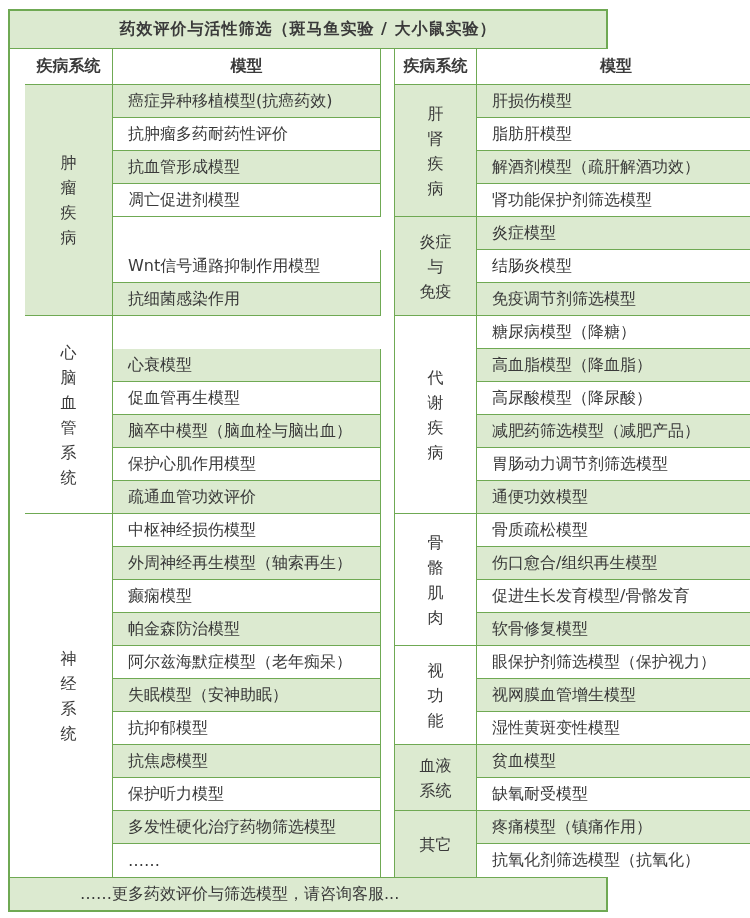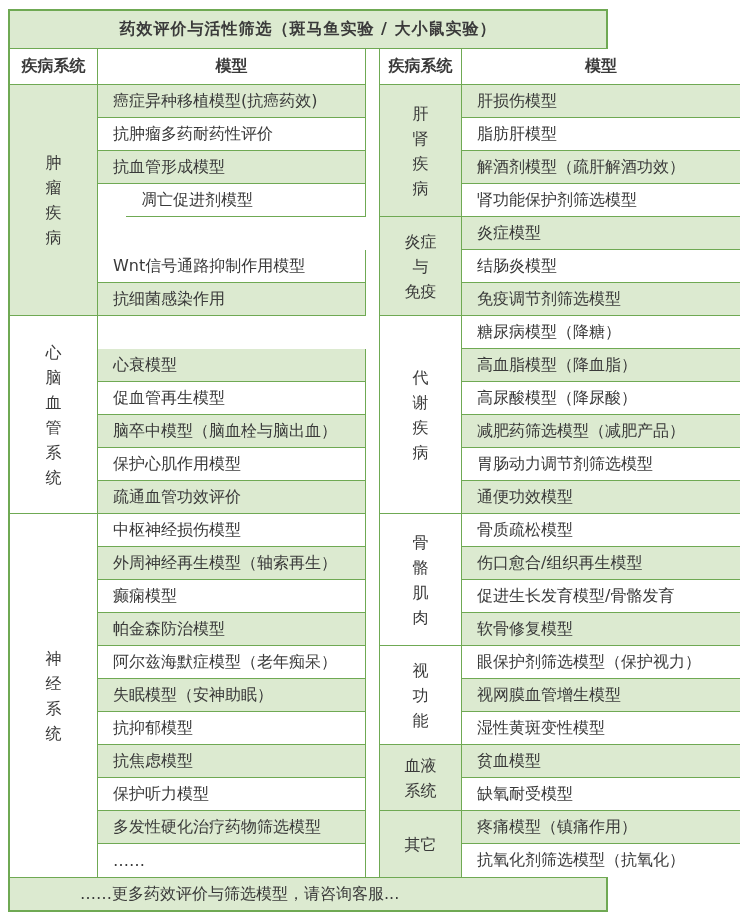--- a/index.html
+++ b/index.html
@@ -26,20 +26,21 @@
     border-bottom: 1px solid var(--border_green);
     background: var(--fill_green);
     display: flex; align-items: center; justify-content: center;
     font-size: 16px; font-weight: bold; color: var(--text);
     letter-spacing: 1px;
   }
   #grid {
     display: grid;
     grid-template-columns: 88px 268px 14px 82px 278px;
     grid-template-rows: 36px repeat(24, 33px);
+    padding-left: 15px;
   }
   .cell {
     border-right: 1px solid var(--border_green);
     border-bottom: 1px solid var(--border_green);
     background: var(--white);
     color: var(--text);
     font-size: 16px;
     overflow: hidden;
   }
   .band { background: var(--fill_green); }
@@ -84,21 +85,21 @@
       <div class="gapcell" style="grid-area: 1 / 3 / span 25;"></div>
       <div class="cell hcell" style="grid-area: 1 / 4;">疾病系统</div>
       <div class="cell hcell rcol" style="grid-area: 1 / 5;">模型</div>
       <div class="cell gcell band" style="grid-area: 2 / 1 / span 7;">肿
 瘤
 疾
 病</div>
       <div class="cell mcell band" style="grid-area: 2 / 2;">癌症异种移植模型(抗癌药效)</div>
       <div class="cell mcell" style="grid-area: 3 / 2;">抗肿瘤多药耐药性评价</div>
       <div class="cell mcell band" style="grid-area: 4 / 2;">抗血管形成模型</div>
-      <div class="cell mcell" style="grid-area: 5 / 2; margin-left: 28px;">凋亡促进剂模型</div>
+      <div class="cell mcell" style="grid-area: 5 / 2;">凋亡促进剂模型</div>
       <div class="cell mcell" style="grid-area: 7 / 2;">Wnt信号通路抑制作用模型</div>
       <div class="cell mcell band" style="grid-area: 8 / 2;">抗细菌感染作用</div>
       <div class="cell gcell" style="grid-area: 9 / 1 / span 6;">心
 脑
 血
 管
 系
 统</div>
       <div class="cell mcell band" style="grid-area: 10 / 2;">心衰模型</div>
       <div class="cell mcell" style="grid-area: 11 / 2; font-family: Liberation Serif, serif;">促血管再生模型</div>

